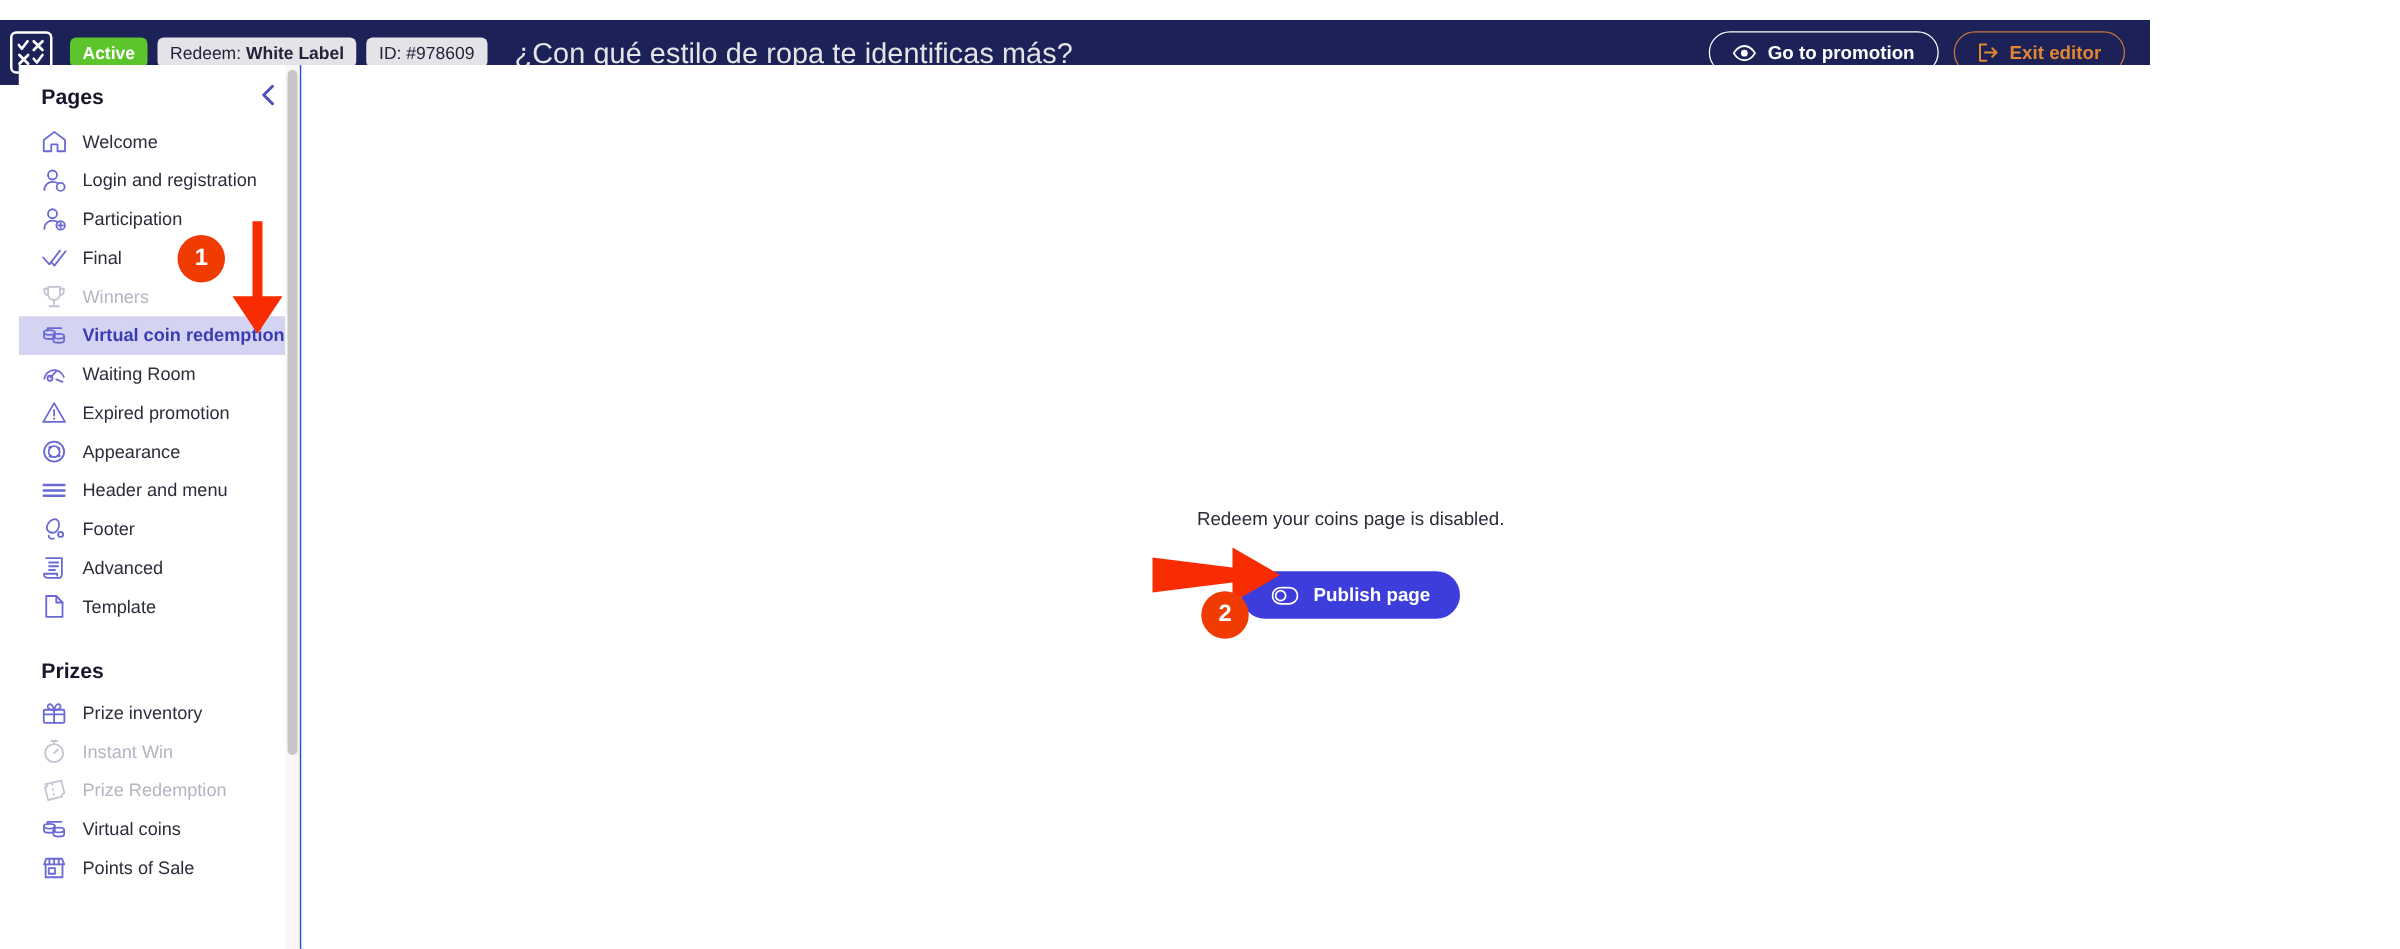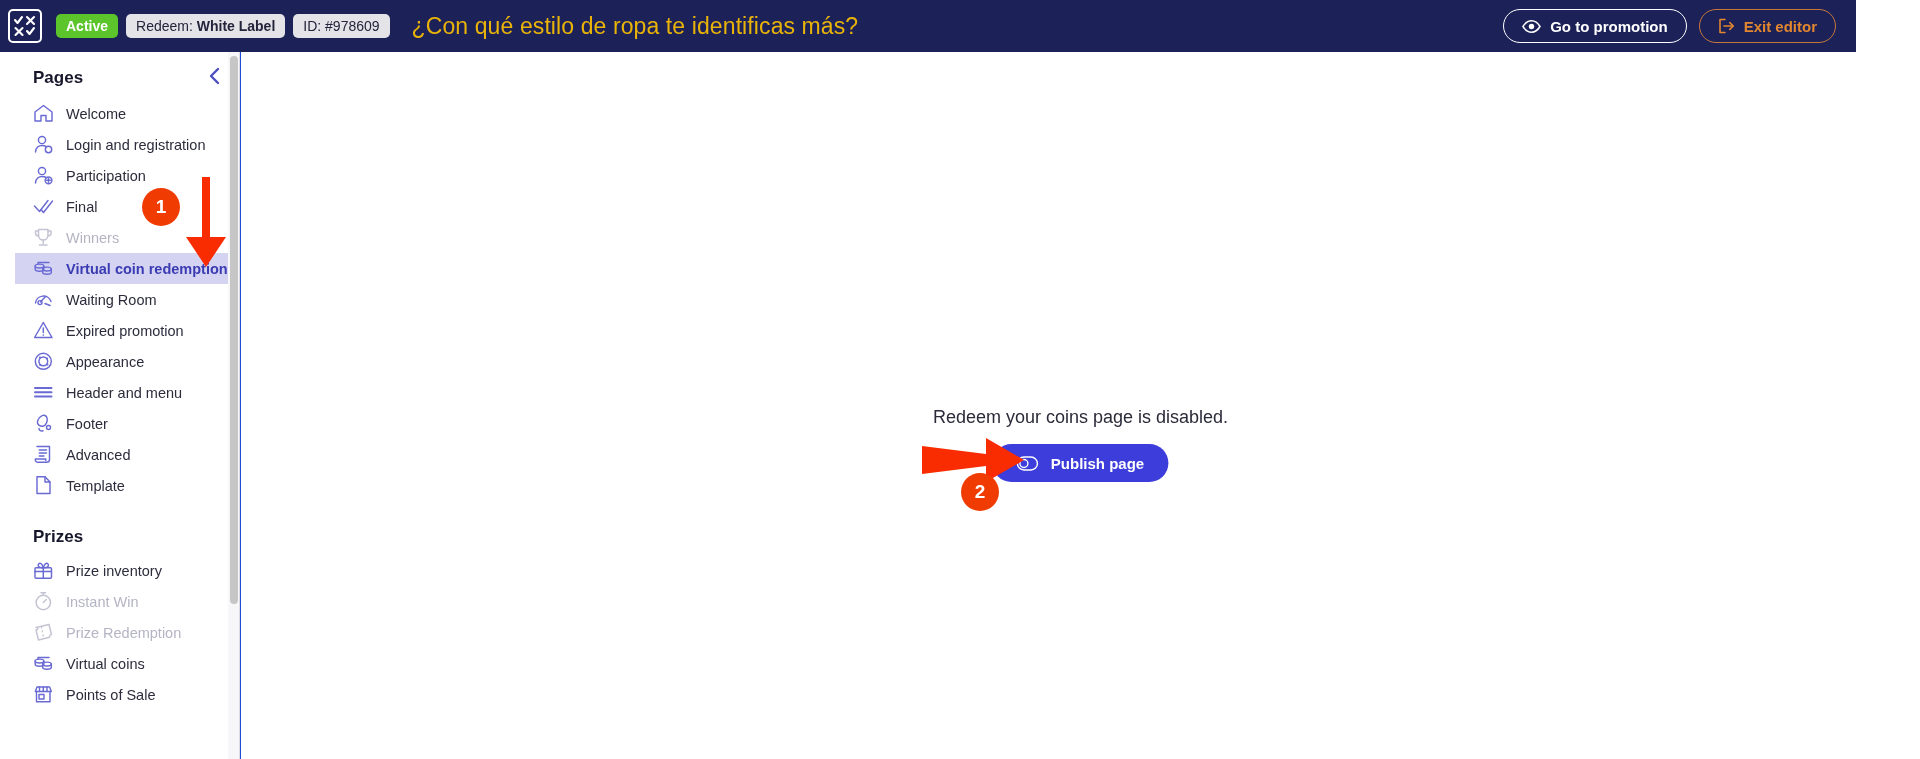--- a/index.html
+++ b/index.html
@@ -5,22 +5,22 @@
   * { box-sizing: border-box; margin: 0; padding: 0; }
   html, body {
     width: 1920px; height: 759px;
     font-family: "Liberation Sans", sans-serif;
     background: #ffffff;
     overflow: hidden;
   }
 
   
   #topbar {
-    position: absolute; top: 0; left: 0;
-    width: 1856px; height: 52px;
+    position: absolute; top: 16px; left: 0;
+    width: 1720px; height: 52px;
     background: #1c2258;
     display: flex; align-items: center;
     padding: 0 20px 0 8px;
   }
   #logo {
     width: 34px; height: 34px;
     border: 2px solid #ffffff;
     border-radius: 5px;
     display: flex; align-items: center; justify-content: center;
     flex: none; margin-right: 14px;
@@ -35,21 +35,21 @@
   }
   .badge-gray {
     background: #e4e4e8; color: #23233c;
     font-size: 14px;
     padding: 4px 10px; border-radius: 5px;
     margin-right: 8px; white-space: nowrap;
   }
   .badge-gray b { font-weight: bold; }
 
   #promo-title {
-    color: #eab308; font-size: 23px;
+    color: #e5e5e5; font-size: 23px;
     margin-left: 14px; white-space: nowrap;
     letter-spacing: .1px;
   }
 
   #topbar-actions {
     margin-left: auto;
     display: flex; align-items: center; gap: 12px;
   }
   .btn-outline {
     display: flex; align-items: center; gap: 9px;
@@ -123,21 +123,21 @@
     width: 1679px; height: 707px;
     background: #ffffff;
   }
   #empty-state {
     position: absolute;
     left: 50%; transform: translateX(-50%);
     top: 355px;
     display: flex; flex-direction: column; align-items: center;
   }
   #empty-msg {
-    font-size: 18px; color: #2b2b3a; margin-bottom: 16px;
+    font-size: 15px; color: #2b2b3a; margin-bottom: 33px;
   }
   #btn-publish {
     display: flex; align-items: center; gap: 12px;
     background: #3d3ddb; color: #ffffff;
     border: none; border-radius: 20px;
     height: 38px; padding: 16px 24px;
     font-size: 15px; font-weight: bold;
     cursor: pointer; font-family: inherit;
   }
 

